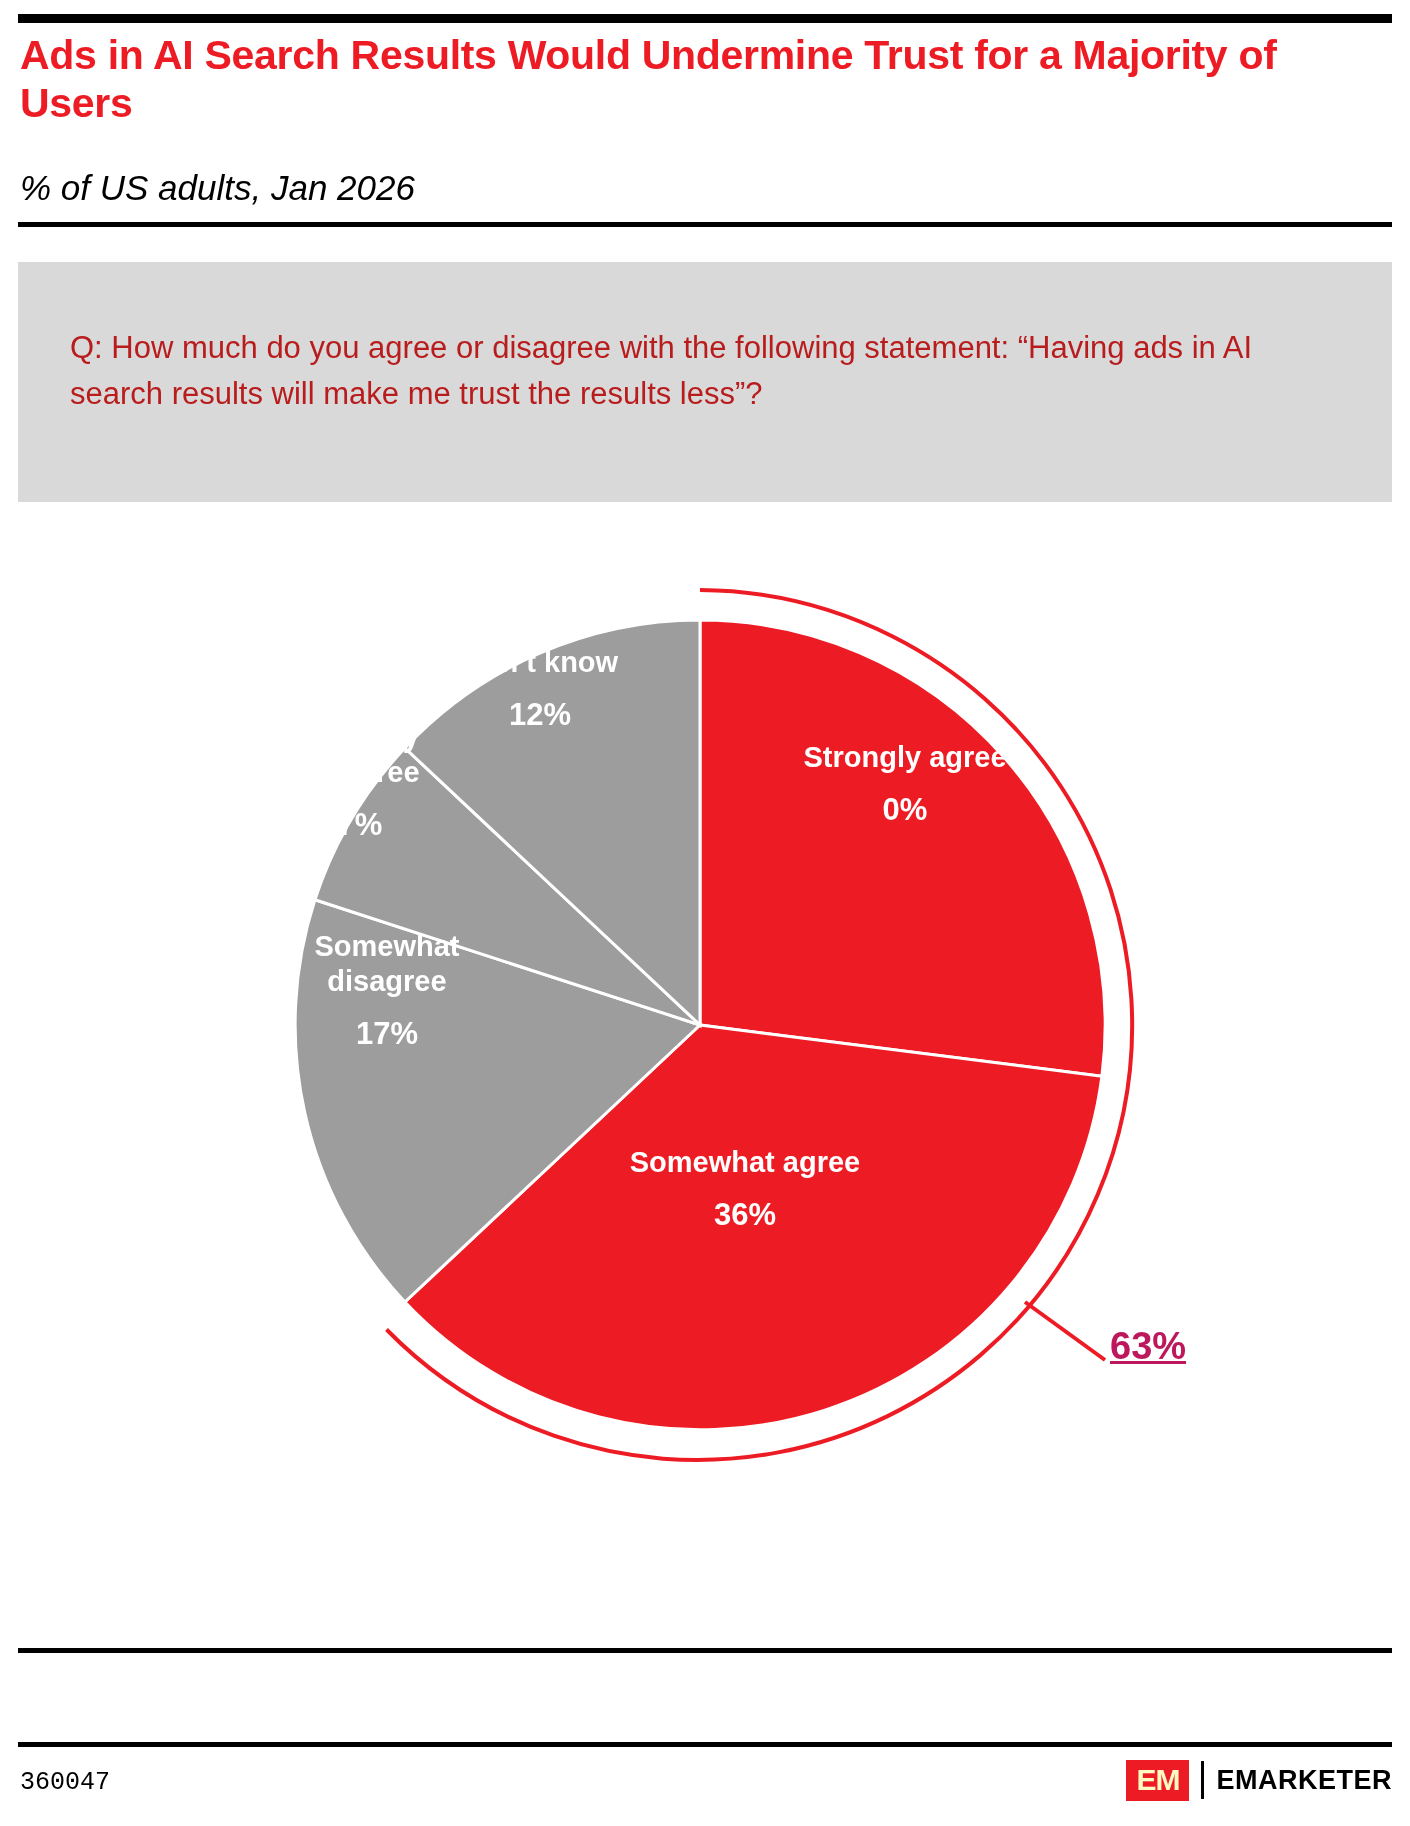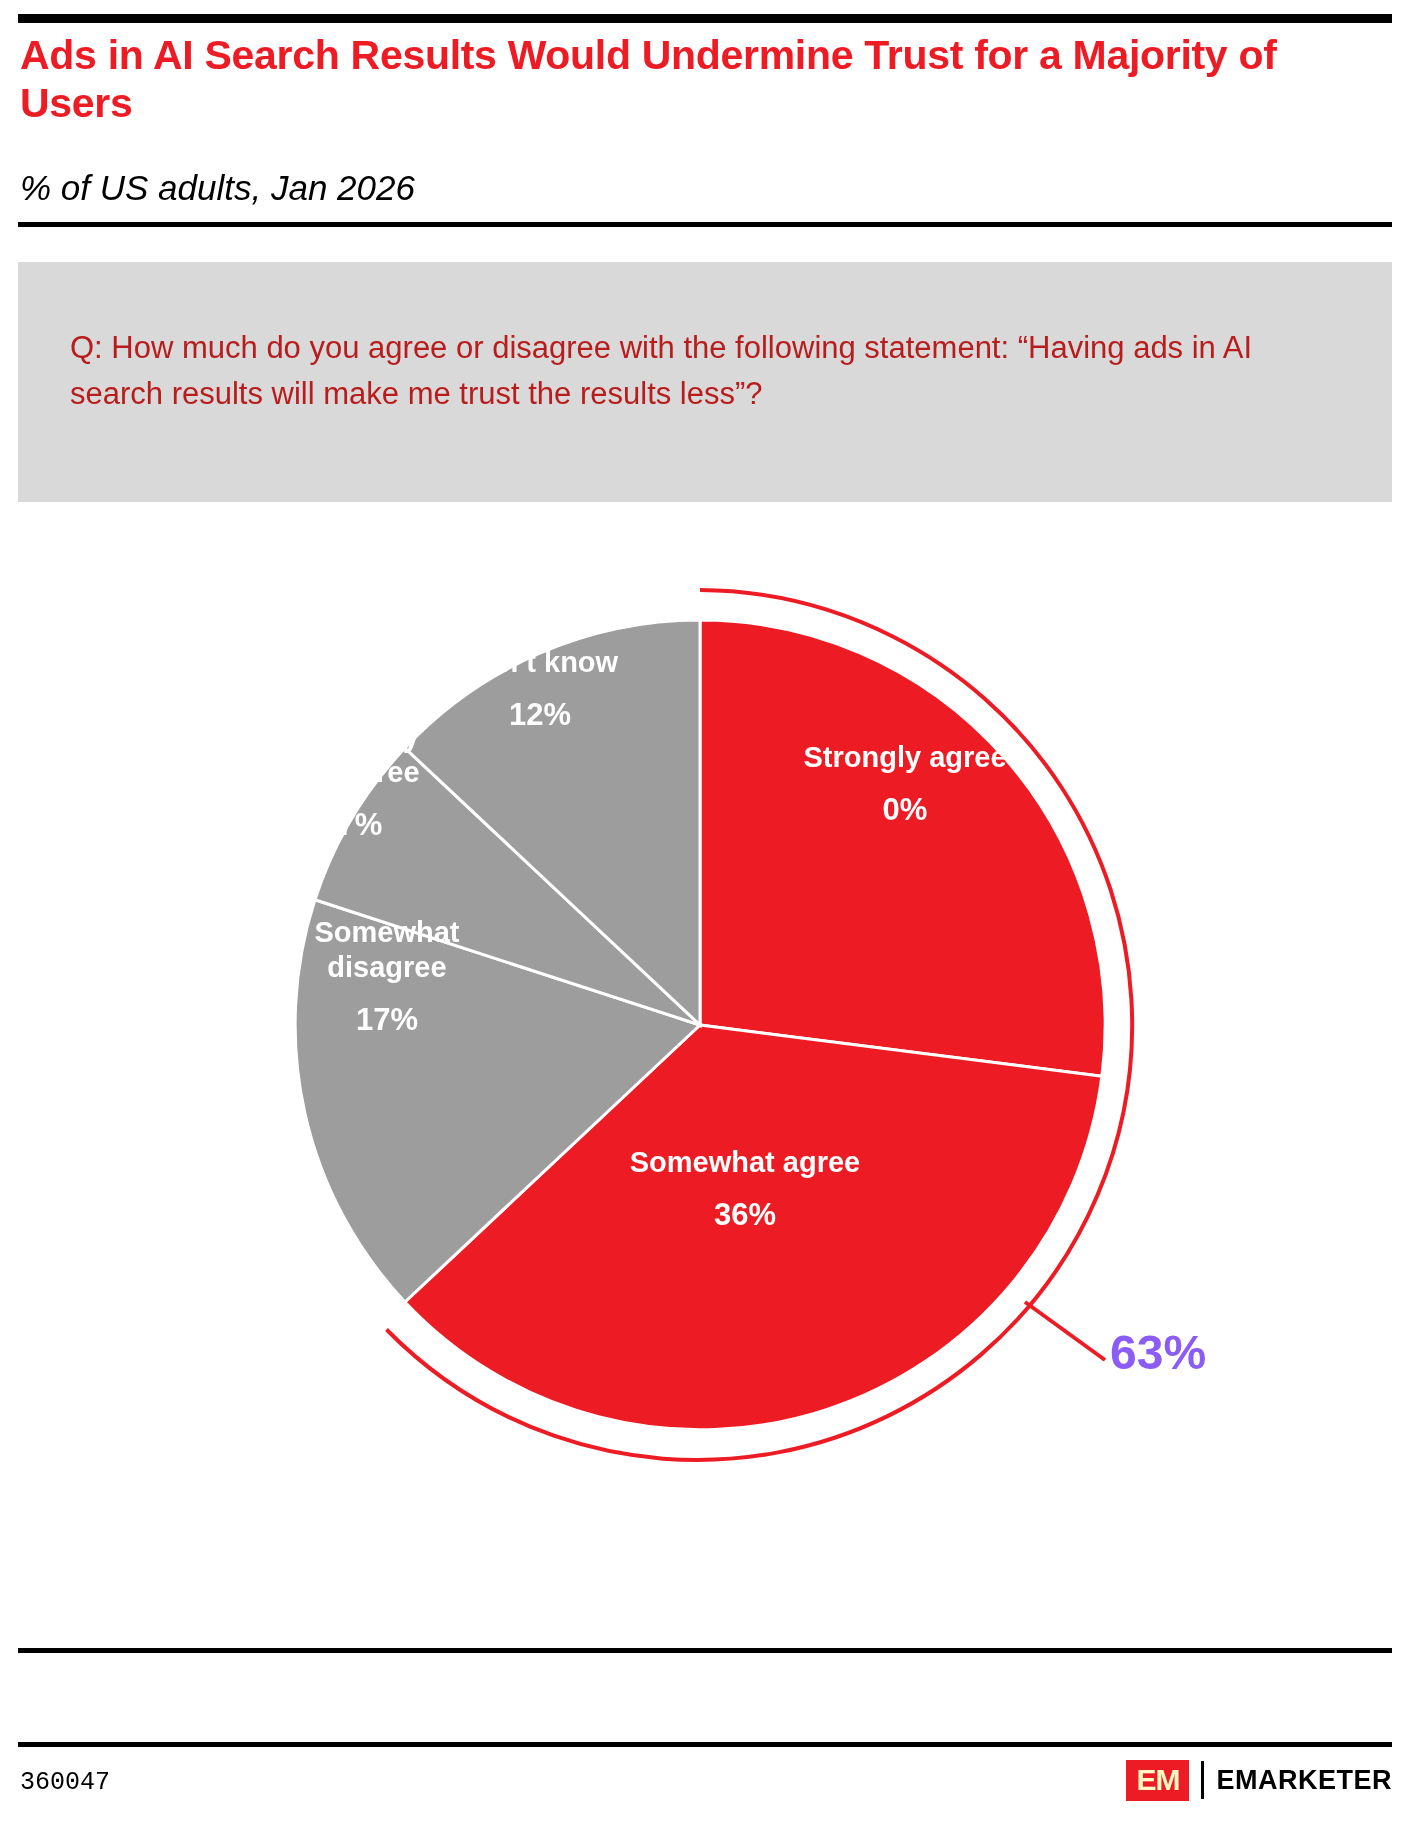--- a/index.html
+++ b/index.html
@@ -100,30 +100,31 @@
     display: block;
     font-size: 29px;
   }
   .slice-label .val {
     display: block;
     font-size: 31px;
     margin-top: 16px;
   }
   .lbl-strongly-agree { left: 740px; top: 235px; width: 330px; }
   .lbl-somewhat-agree { left: 565px; top: 640px; width: 360px; }
-  .lbl-somewhat-disagree { left: 262px; top: 410px; width: 250px; }
+  .lbl-somewhat-disagree { left: 262px; top: 424px; width: 250px; }
   .lbl-strongly-disagree { left: 260px; top: 215px; width: 200px; }
   .lbl-dont-know { left: 415px; top: 140px; width: 250px; }
   .bracket-value {
     position: absolute;
     left: 1110px;
     top: 820px;
-    font-size: 48px;
-    font-weight: bold;
-    color: #8b5cf6;
+    font-size: 38px;
+    font-weight: bold;
+    color: #be185d;
+    text-decoration: underline;
   }
   .rule-bottom {
     position: absolute;
     left: 18px;
     top: 1648px;
     width: 1374px;
     height: 5px;
     background: #000000;
   }
   .note {

